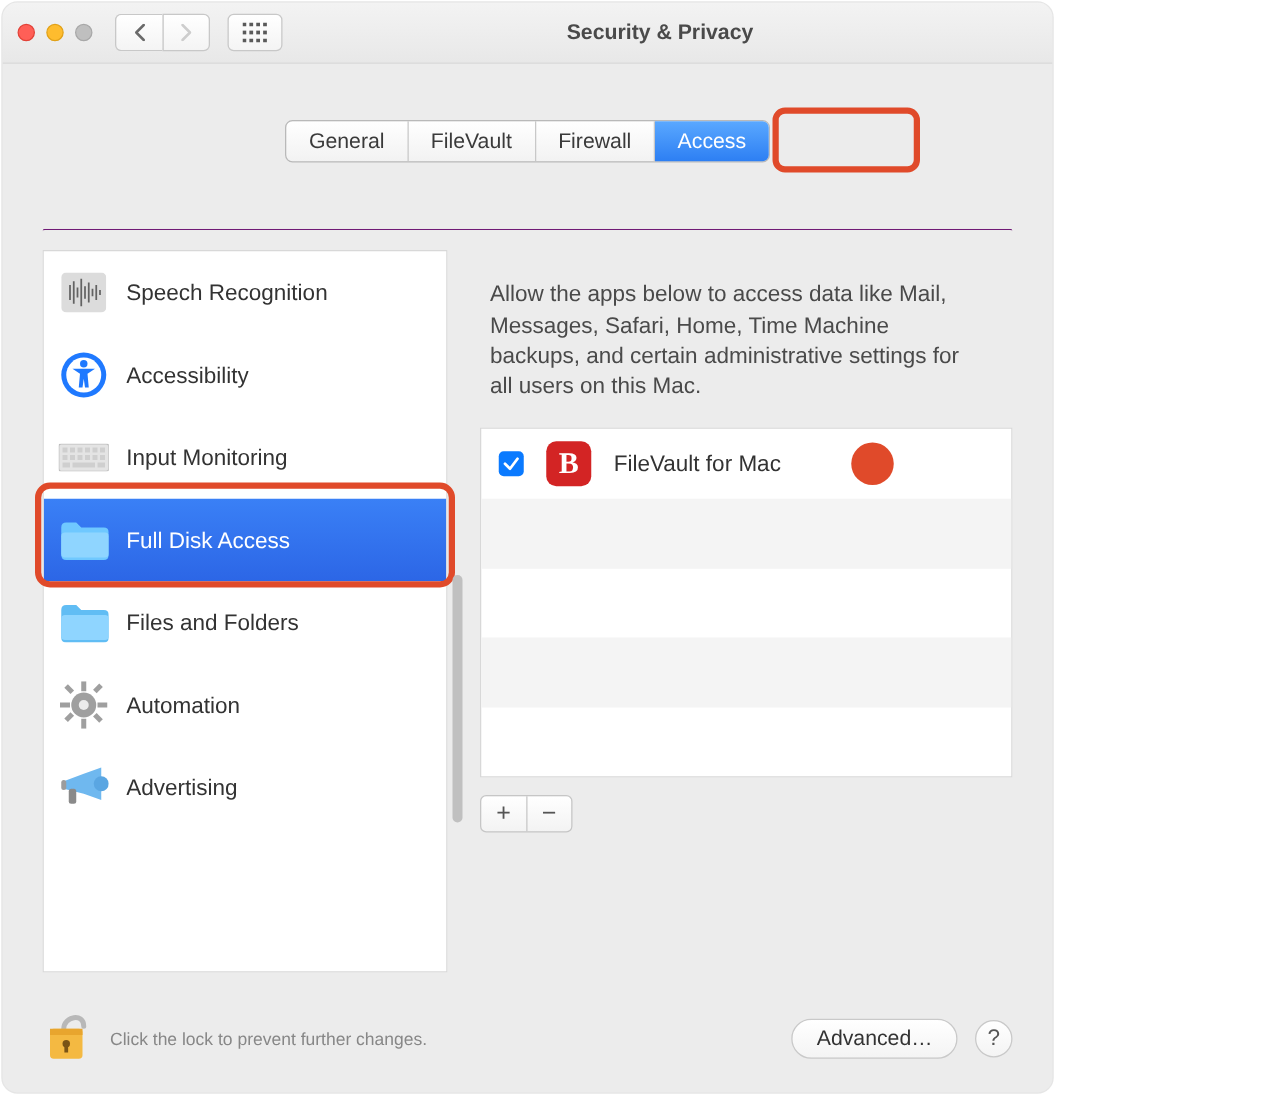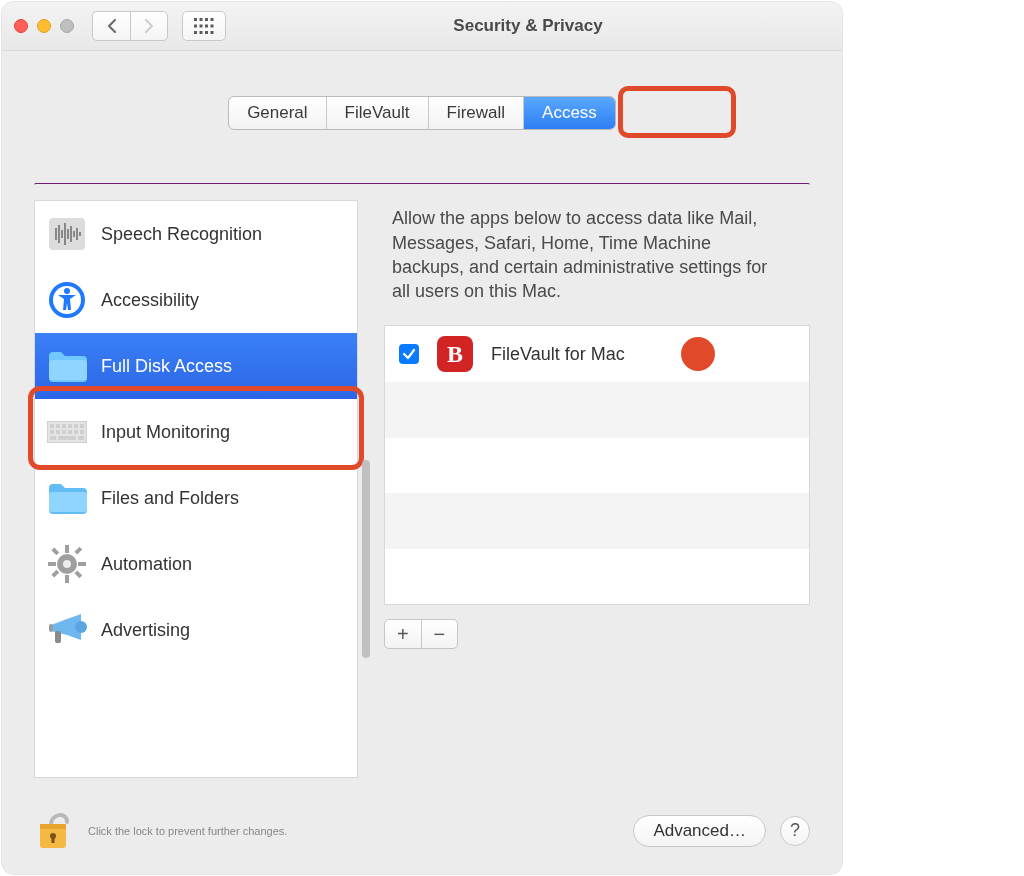--- a/index.html
+++ b/index.html
@@ -127,21 +127,21 @@
   }
   .sidebar-scrollbar {
     position:absolute; right:-12px; top:260px; width:8px; height:198px;
     background:#c0c0c0; border-radius:4px;
   }
   
   .rightpanel {
     flex:1; display:flex; flex-direction:column;
   }
   .desc {
-    font-size:18px; color:#4a4a4a; line-height:1.35; padding: 6px 42px 22px 8px;
+    font-size:18px; color:#4a4a4a; line-height:1.35; padding: 6px 42px 22px 8px; margin-top: 17px;
   }
   .applist {
     background:#fff; border:1px solid #d8d8d8; height:280px;
     display:flex; flex-direction:column;
   }
   .approw {
     height:56px; display:flex; align-items:center; gap:18px; padding: 0 14px;
     font-size:18px; color:#333;
   }
   .approw:nth-child(even){ background:#f4f4f4; }
@@ -166,21 +166,21 @@
   }
   .addremove > div {
     flex:1; display:flex; align-items:center; justify-content:center; font-size:20px; color:#555;
   }
   .addremove > div:first-child { border-right:1px solid #c6c6c6;}
   
   .footer {
     height: 86px; display:flex; align-items:center; padding: 0 32px 10px 32px;
     gap:14px;
   }
-  .locktext { font-size:11px; color:#878787; }
+  .locktext { font-size:14px; color:#878787; }
   .spacer { flex:1; }
   .adv-btn {
     height:32px; padding: 0 19px; border:1px solid #c9c9c9; border-radius:16px;
     background:linear-gradient(#ffffff,#f4f4f4); font-size:17px; color:#333;
     display:flex; align-items:center;
   }
   .help-btn {
     width:30px; height:30px; border:1px solid #c9c9c9; border-radius:50%;
     background:linear-gradient(#ffffff,#f4f4f4); font-size:18px; color:#555;
     display:flex; align-items:center; justify-content:center;
@@ -270,29 +270,20 @@
           <div class="sidebar-item">
             <span class="icon">
               <svg width="38" height="38" viewBox="0 0 38 38">
                     <circle cx="19" cy="19" r="18" fill="#1f79ff"></circle>
                     <circle cx="19" cy="19" r="14" fill="#fff"></circle>
                     <circle cx="19" cy="10" r="3" fill="#1f79ff"></circle>
                     <path d="M10 14 L28 14 L22 18 L23 29 L20 29 L19 22 L18 29 L15 29 L16 18 Z" fill="#1f79ff"></path>
                   </svg>
             </span>
             <span class="ellipsis">Accessibility</span>
-          </div>
-          <div class="sidebar-item selected">
-            <span class="icon">
-              <svg width="40" height="32" viewBox="0 0 40 32">
-                    <path d="M2 6 Q2 2 6 2 L14 2 L18 6 L36 6 Q40 6 40 10 L40 28 Q40 32 36 32 L6 32 Q2 32 2 28 Z" fill="#6fc8ff"></path>
-                    <rect x="2" y="10" width="38" height="20" rx="3" fill="#8fd5ff"></rect>
-                  </svg>
-            </span>
-            <span class="ellipsis">Full Disk Access</span>
           </div>
           <div class="sidebar-item">
             <span class="icon">
               <svg width="40" height="22" viewBox="0 0 40 22">
                     <rect x="0" y="0" width="40" height="22" rx="2" fill="#e4e4e4" stroke="#bcbcbc"></rect>
                     <g fill="#cfcfcf">
                       <rect x="3" y="3" width="4" height="4"></rect>
                       <rect x="9" y="3" width="4" height="4"></rect>
                       <rect x="15" y="3" width="4" height="4"></rect>
                       <rect x="21" y="3" width="4" height="4"></rect>
@@ -305,20 +296,29 @@
                       <rect x="27" y="9" width="4" height="4"></rect>
                       <rect x="33" y="9" width="4" height="4"></rect>
                       <rect x="3" y="15" width="6" height="4"></rect>
                       <rect x="11" y="15" width="18" height="4"></rect>
                       <rect x="31" y="15" width="6" height="4"></rect>
                     </g>
                   </svg>
             </span>
             <span class="ellipsis">Input Monitoring</span>
           </div>
+          <div class="sidebar-item selected">
+            <span class="icon">
+              <svg width="40" height="32" viewBox="0 0 40 32">
+                    <path d="M2 6 Q2 2 6 2 L14 2 L18 6 L36 6 Q40 6 40 10 L40 28 Q40 32 36 32 L6 32 Q2 32 2 28 Z" fill="#6fc8ff"></path>
+                    <rect x="2" y="10" width="38" height="20" rx="3" fill="#8fd5ff"></rect>
+                  </svg>
+            </span>
+            <span class="ellipsis">Full Disk Access</span>
+          </div>
           <div class="sidebar-item">
             <span class="icon">
               <svg width="40" height="32" viewBox="0 0 40 32">
                     <path d="M2 6 Q2 2 6 2 L14 2 L18 6 L36 6 Q40 6 40 10 L40 28 Q40 32 36 32 L6 32 Q2 32 2 28 Z" fill="#61bdf4"></path>
                     <rect x="2" y="10" width="38" height="20" rx="3" fill="#8fd5ff"></rect>
                   </svg>
             </span>
             <span class="ellipsis">Files and Folders</span>
           </div>
           <div class="sidebar-item">

